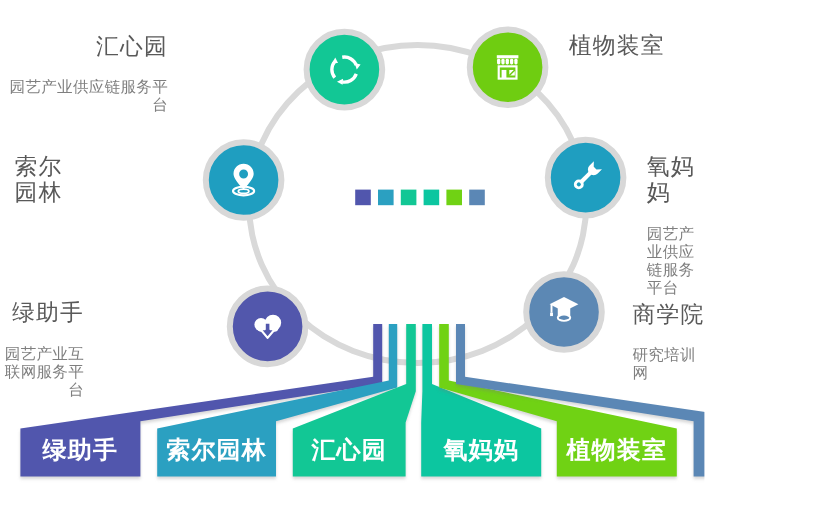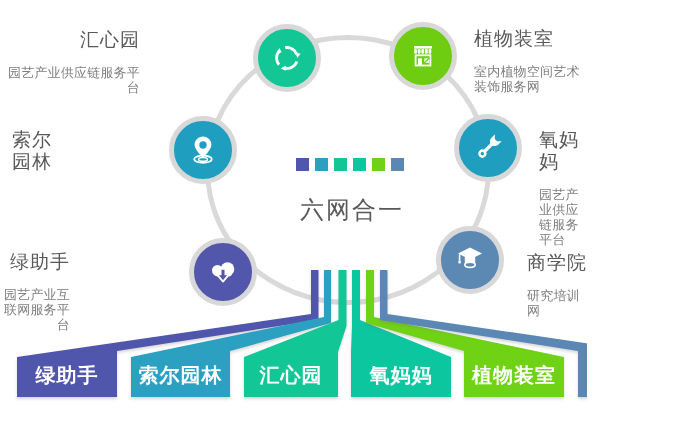--- a/index.html
+++ b/index.html
@@ -135,21 +135,20 @@
       <rect x="6.4" y="18.6" width="2.4" height="2.8" fill="#fff"></rect>
     </svg>
   </div>
 
   <div class="label right l1">
     <div class="t">汇心园</div>
     <div class="s">园艺产业供应链服务平台</div>
   </div>
   <div class="label l2">
     <div class="t">植物装室</div>
-    <div class="s">室内植物空间艺术装饰服务网</div>
   </div>
   <div class="label right l3">
     <div class="t">索尔园林</div>
   </div>
   <div class="label l4">
     <div class="t">氧妈妈</div>
     <div class="s">园艺产业供应链服务平台</div>
   </div>
   <div class="label right l5">
     <div class="t">绿助手</div>
@@ -161,21 +160,20 @@
   </div>
 
   <div class="squares">
     <span class="sq" style="background-color: rgb(81, 86, 173);"></span>
     <span class="sq" style="background-color: rgb(43, 160, 193);"></span>
     <span class="sq" style="background-color: rgb(18, 199, 149);"></span>
     <span class="sq" style="background-color: rgb(12, 198, 160);"></span>
     <span class="sq" style="background-color: rgb(112, 210, 20);"></span>
     <span class="sq" style="background-color: rgb(91, 135, 181);"></span>
   </div>
-  <div class="center-title">六网合一</div>
 
   <div class="bl b1">绿助手</div>
   <div class="bl b2">索尔园林</div>
   <div class="bl b3">汇心园</div>
   <div class="bl b4">氧妈妈</div>
   <div class="bl b5">植物装室</div>
   <div class="bl b6">商学院</div>
 
 </div>
 

